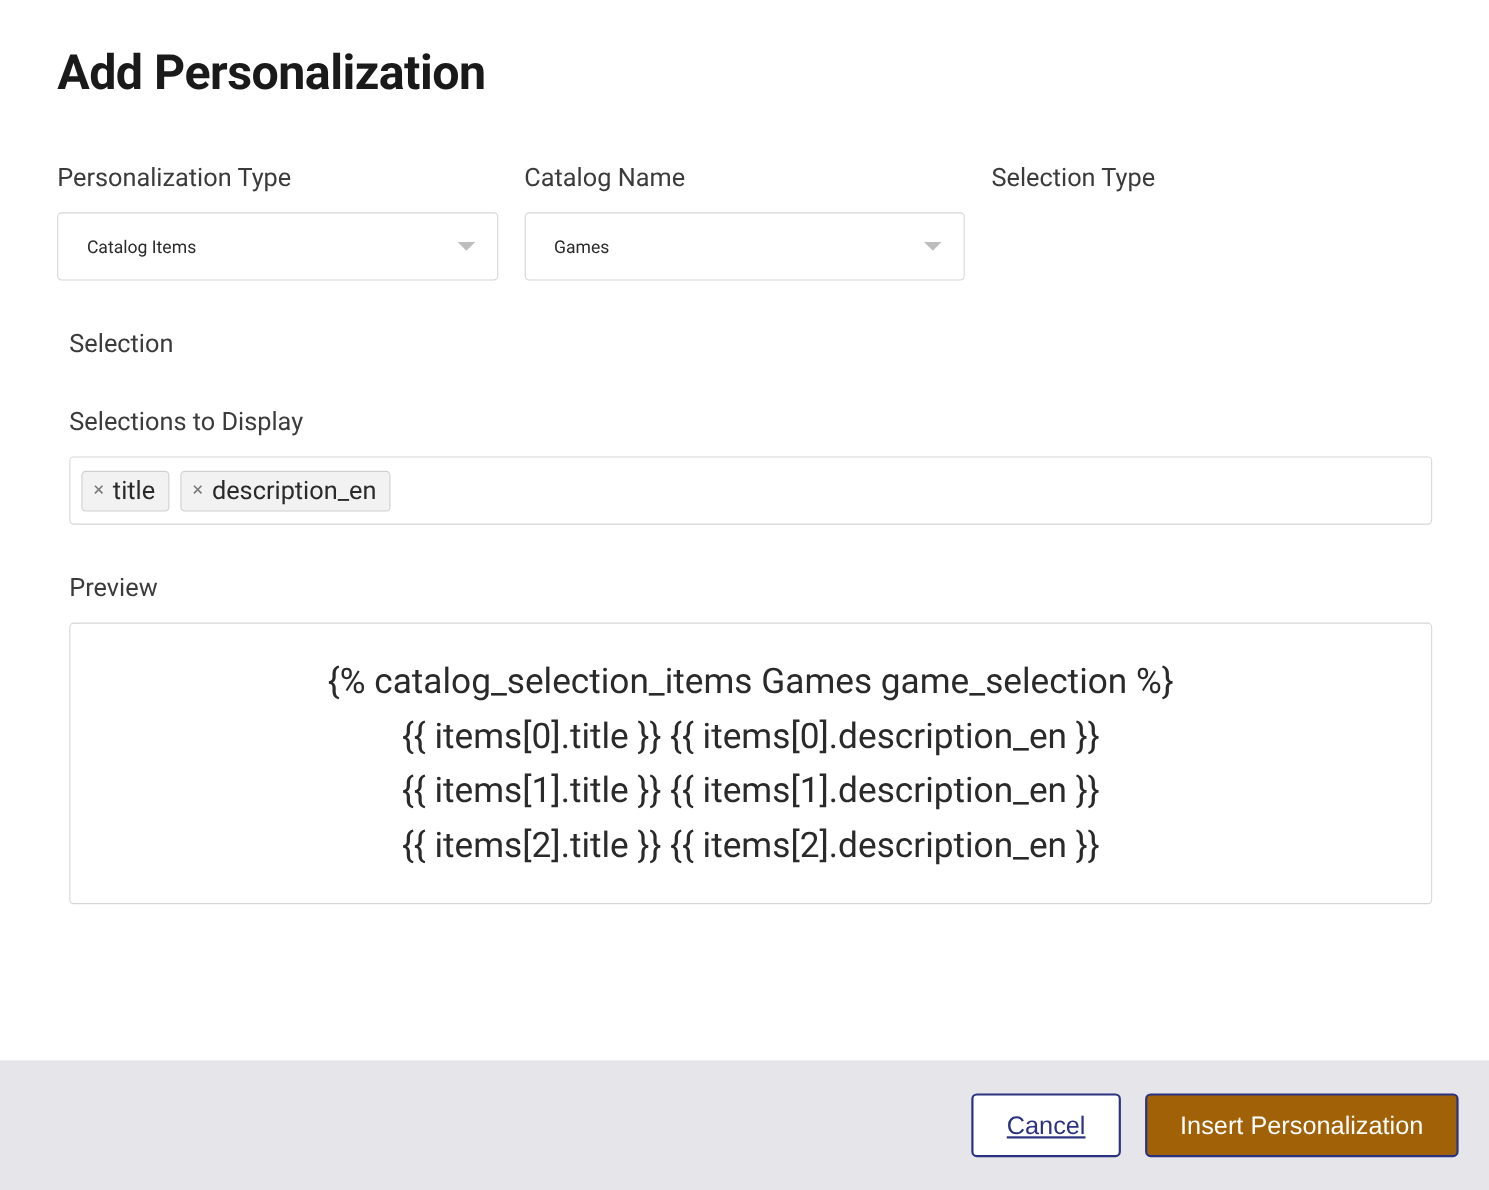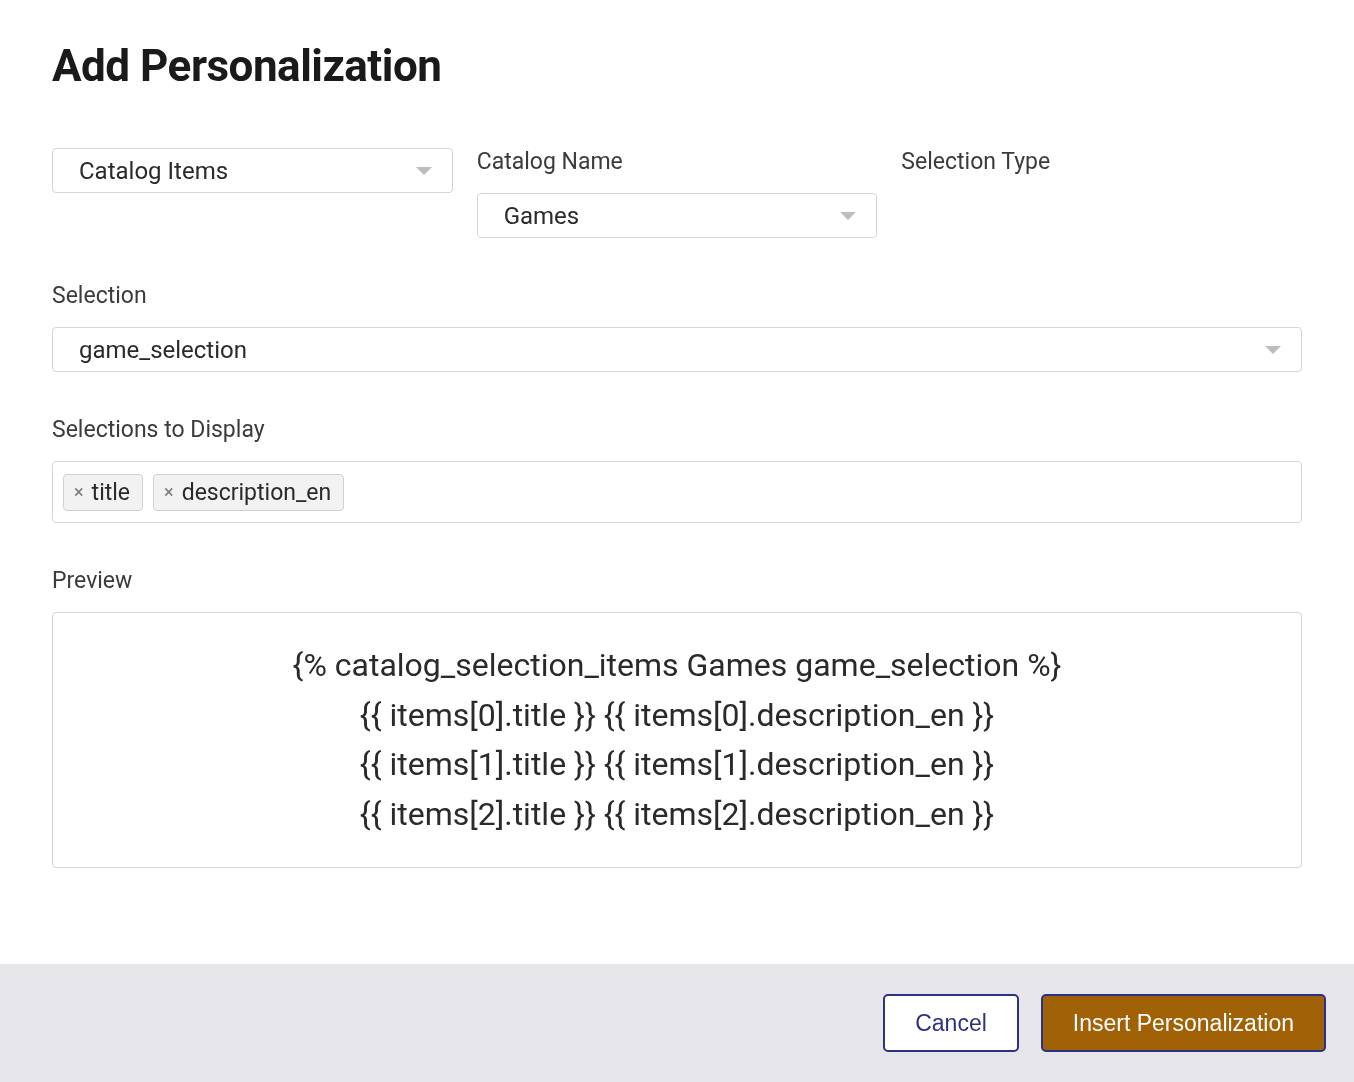--- a/index.html
+++ b/index.html
@@ -35,25 +35,25 @@
   .field-label {
     font-size: 23px;
     color: #3b3b3b;
     margin-bottom: 18px;
     font-weight: 400;
   }
   .select {
     position: relative;
     border: 1px solid #d6d6d6;
     border-radius: 4px;
-    height: 45px;
+    height: 62px;
     display: flex;
     align-items: center;
     padding: 0 50px 0 26px;
-    font-size: 24px;
+    font-size: 16px;
     color: #2a2a2a;
     background: #fff;
     cursor: pointer;
   }
   .select .chevron {
     position: absolute;
     right: 20px;
     top: 50%;
     transform: translateY(-50%);
     width: 0;
@@ -64,20 +64,21 @@
     border-right: 8px solid transparent;
     border-top: 8px solid #bdbdbd;
   }
   .chevron.dark {
     border-left: 10px solid transparent;
     border-right: 10px solid transparent;
     border-top: 12px solid #1a1a1a;
   }
   .full-field {
     margin-bottom: 44px;
+    margin-left: 11px;
   }
   .tags-box {
     border: 1px solid #d6d6d6;
     border-radius: 4px;
     min-height: 62px;
     display: flex;
     align-items: center;
     padding: 8px 10px;
     gap: 10px;
     background: #fff;
@@ -130,58 +131,56 @@
     cursor: pointer;
     display: inline-flex;
     align-items: center;
     justify-content: center;
     font-weight: 500;
   }
   .btn-secondary {
     background: #ffffff;
     border: 2px solid #2b3380;
     color: #2b3380;
+    text-decoration: underline;
   }
   .btn-primary {
     background: #a16207;
     border: 2px solid #2b3380;
     color: #ffffff;
   }
 </style>
 </head>
 <body>
 
 <div class="content">
   <h1>Add Personalization</h1>
 
   <div class="row">
     <div class="field">
+      <div class="field-label">Personalization Type</div>
       <div class="select">
         <span>Catalog Items</span>
         <span class="chevron light"></span>
       </div>
     </div>
     <div class="field">
       <div class="field-label">Catalog Name</div>
       <div class="select">
         <span>Games</span>
         <span class="chevron light"></span>
       </div>
     </div>
     <div class="field">
       <div class="field-label">Selection Type</div>
     </div>
   </div>
 
   <div class="full-field">
     <div class="field-label">Selection</div>
-    <div class="select">
-      <span>game_selection</span>
-      <span class="chevron light"></span>
-    </div>
   </div>
 
   <div class="full-field">
     <div class="field-label">Selections to Display</div>
     <div class="tags-box">
       <span class="tag">
         <span class="x">×</span>
         <span>title</span>
       </span>
       <span class="tag">

